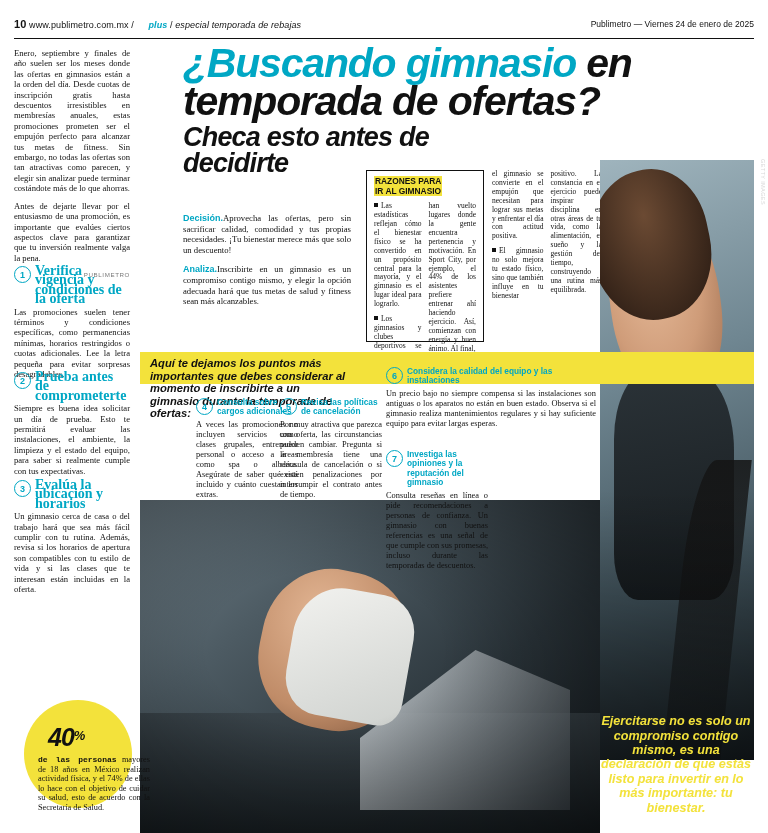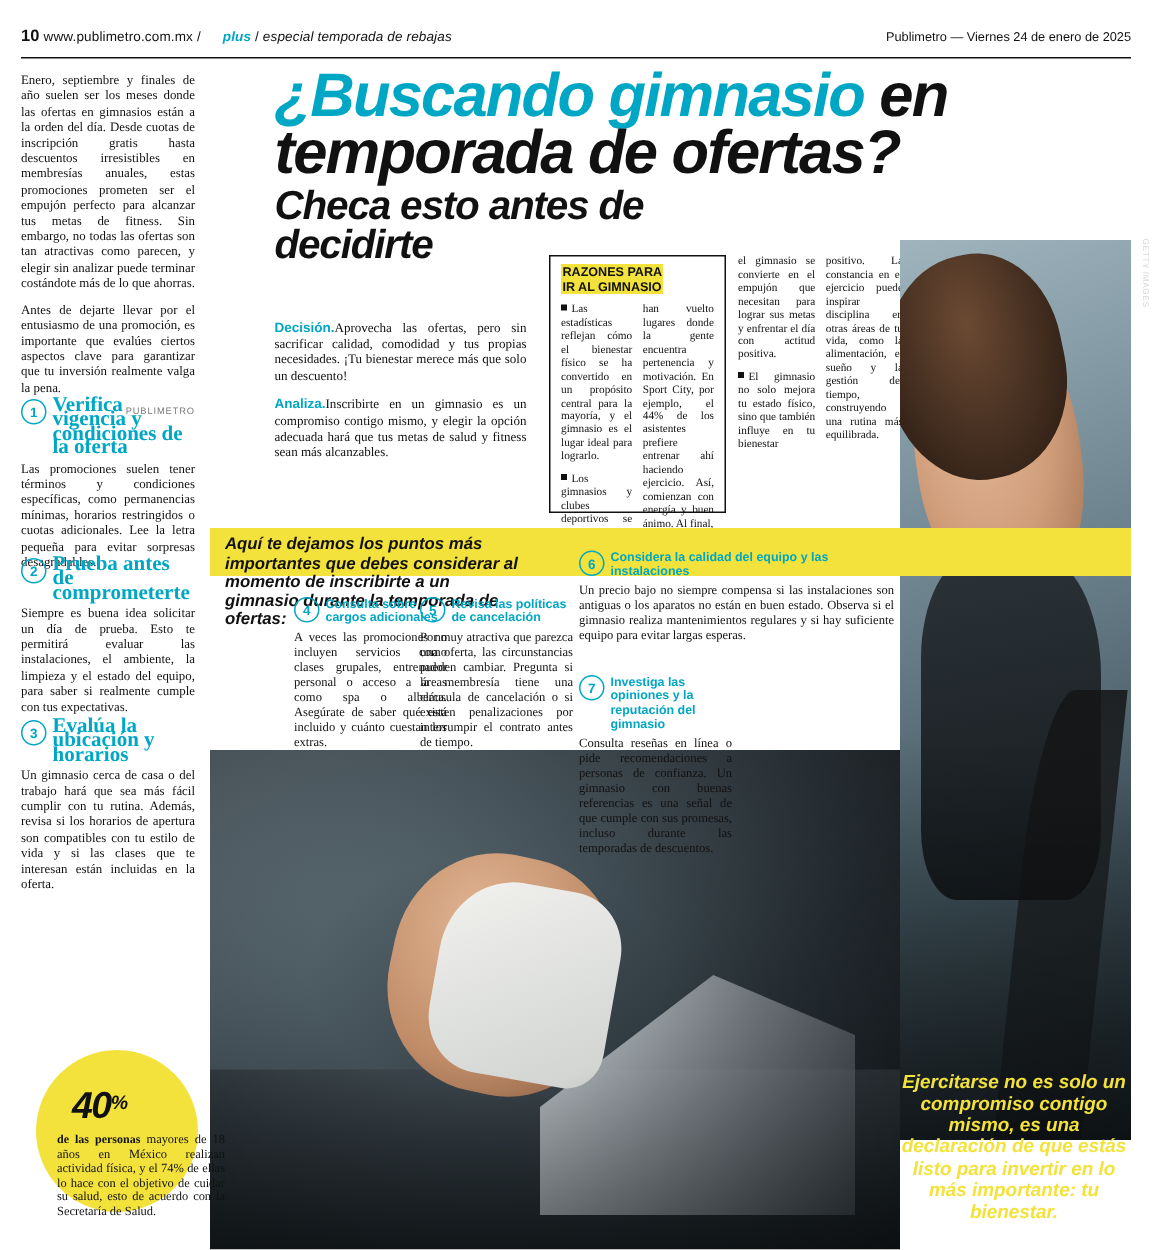--- a/index.html
+++ b/index.html
@@ -210,21 +210,21 @@
   .stat-num{
     position:absolute;left:48px;top:723px;
     font-family:"Liberation Sans",sans-serif;font-weight:bold;font-style:italic;
     font-size:25px;color:#111;letter-spacing:-1px;
   }
   .stat-num sup{font-size:13px;vertical-align:6px;}
   .stat-text{
     position:absolute;left:38px;top:755px;width:112px;
     font-size:8.3px;line-height:9.5px;text-align:justify;
   }
-  .stat-text b{font-family:Liberation Serif, serif;font-size:8px;}
+  .stat-text b{font-family:Liberation Mono, monospace;font-size:8px;}
 
   
   .pullquote{
     position:absolute;right:12px;bottom:18px;width:160px;
     font-family:"Liberation Sans",sans-serif;font-weight:bold;font-style:italic;
     font-size:12.6px;line-height:14.4px;color:#f3e23b;text-align:center;
   }
 </style>
 </head>
 <body>

